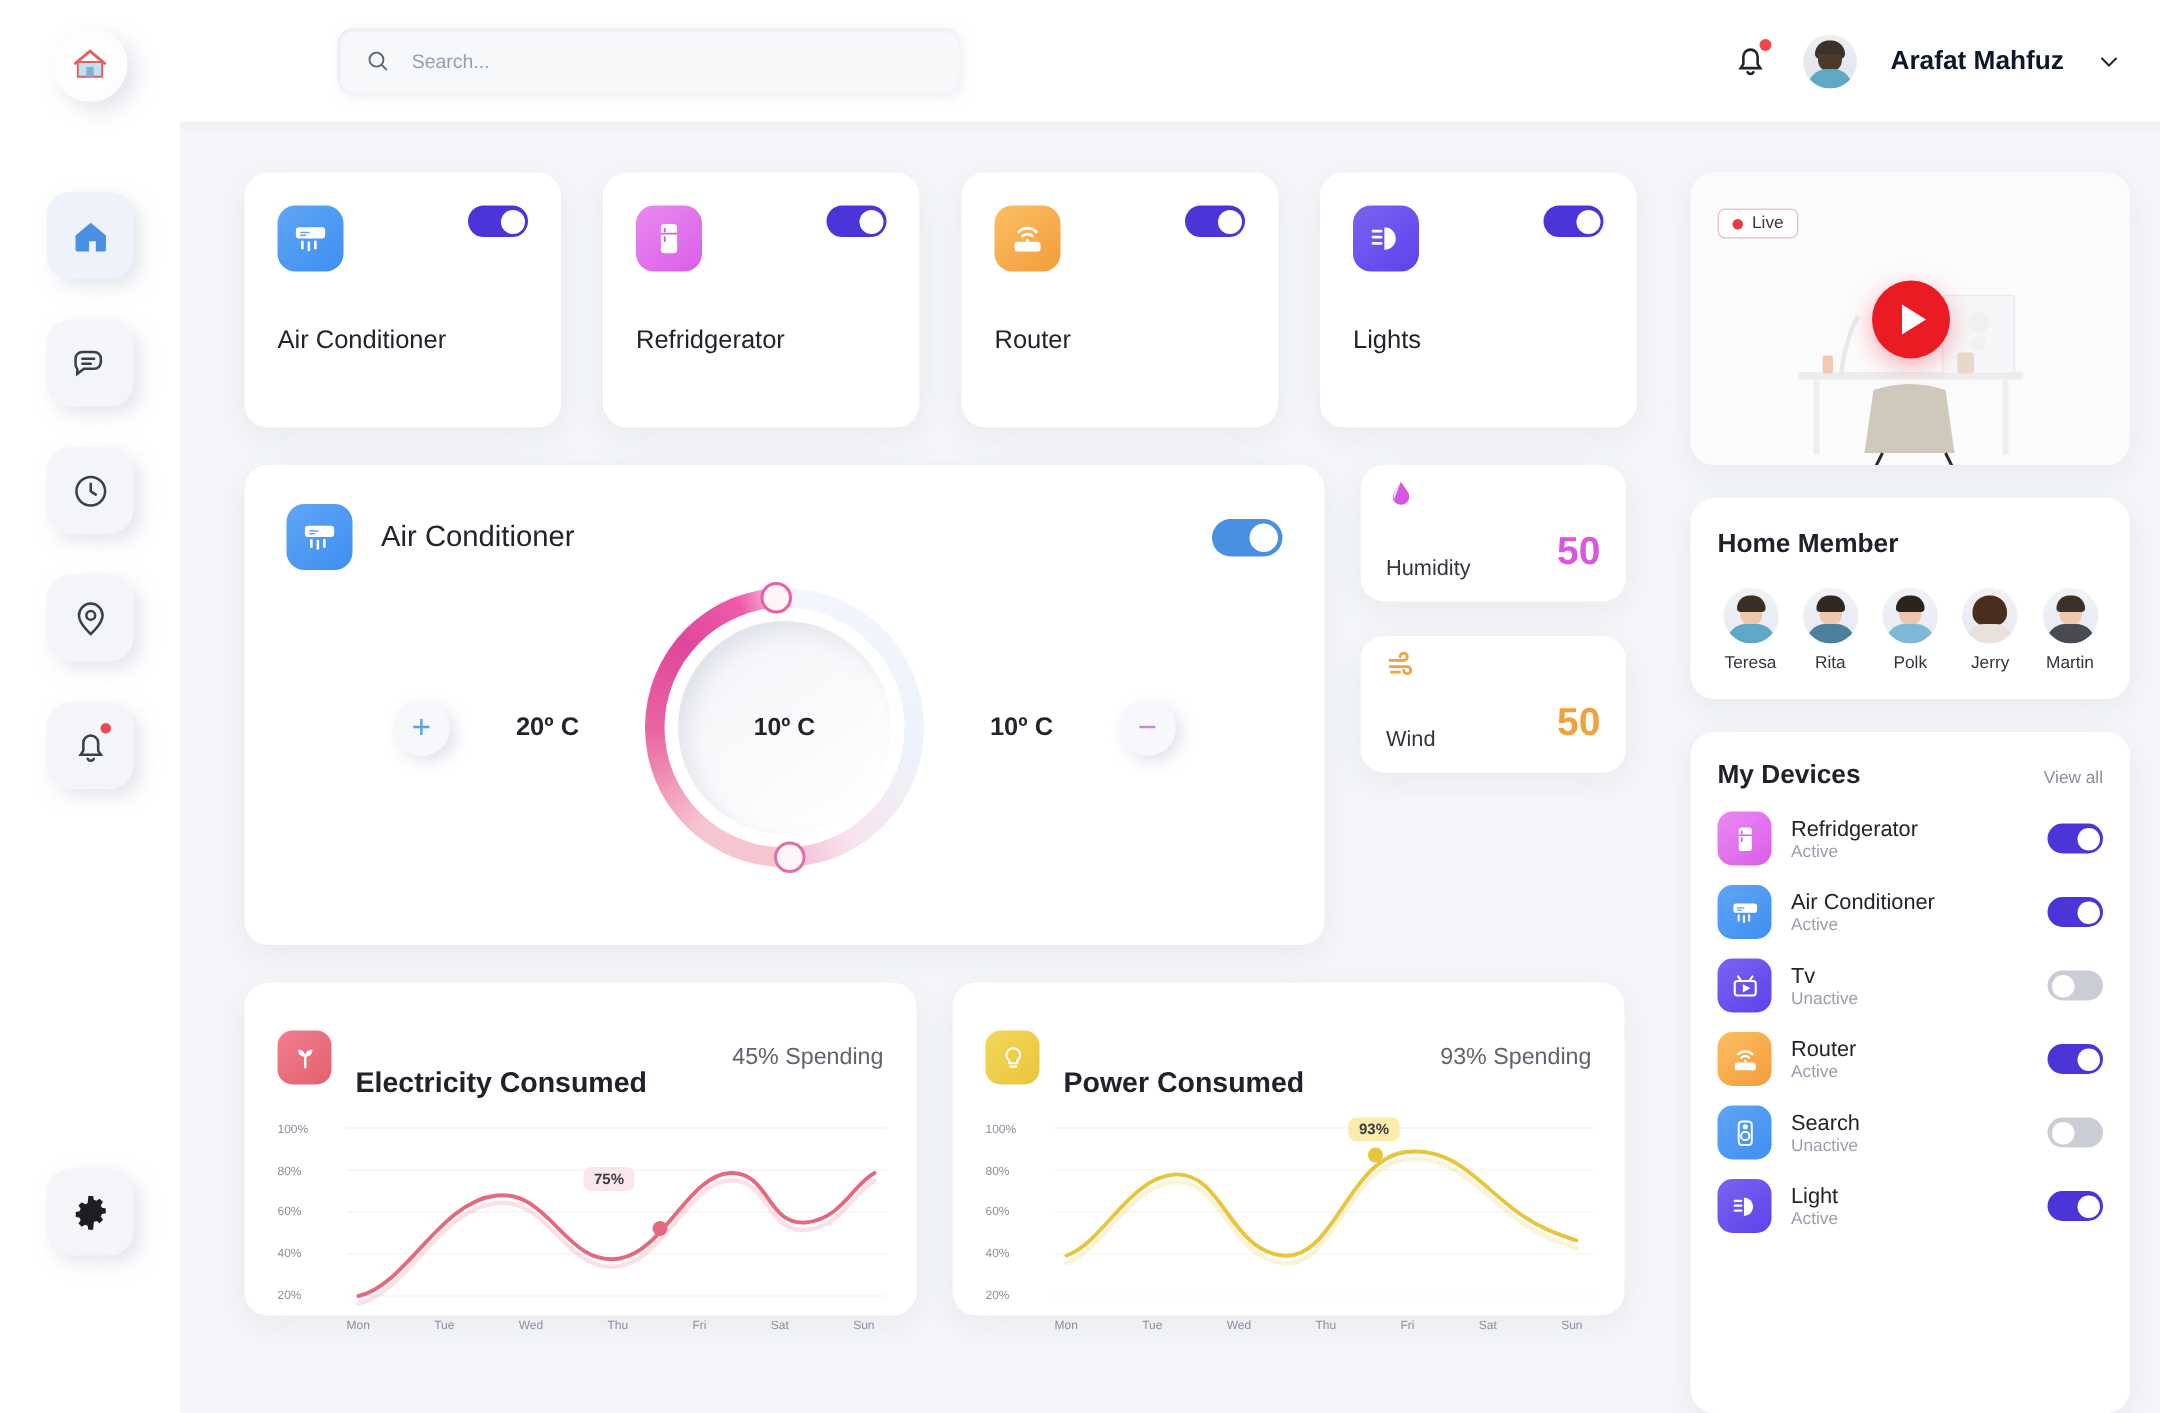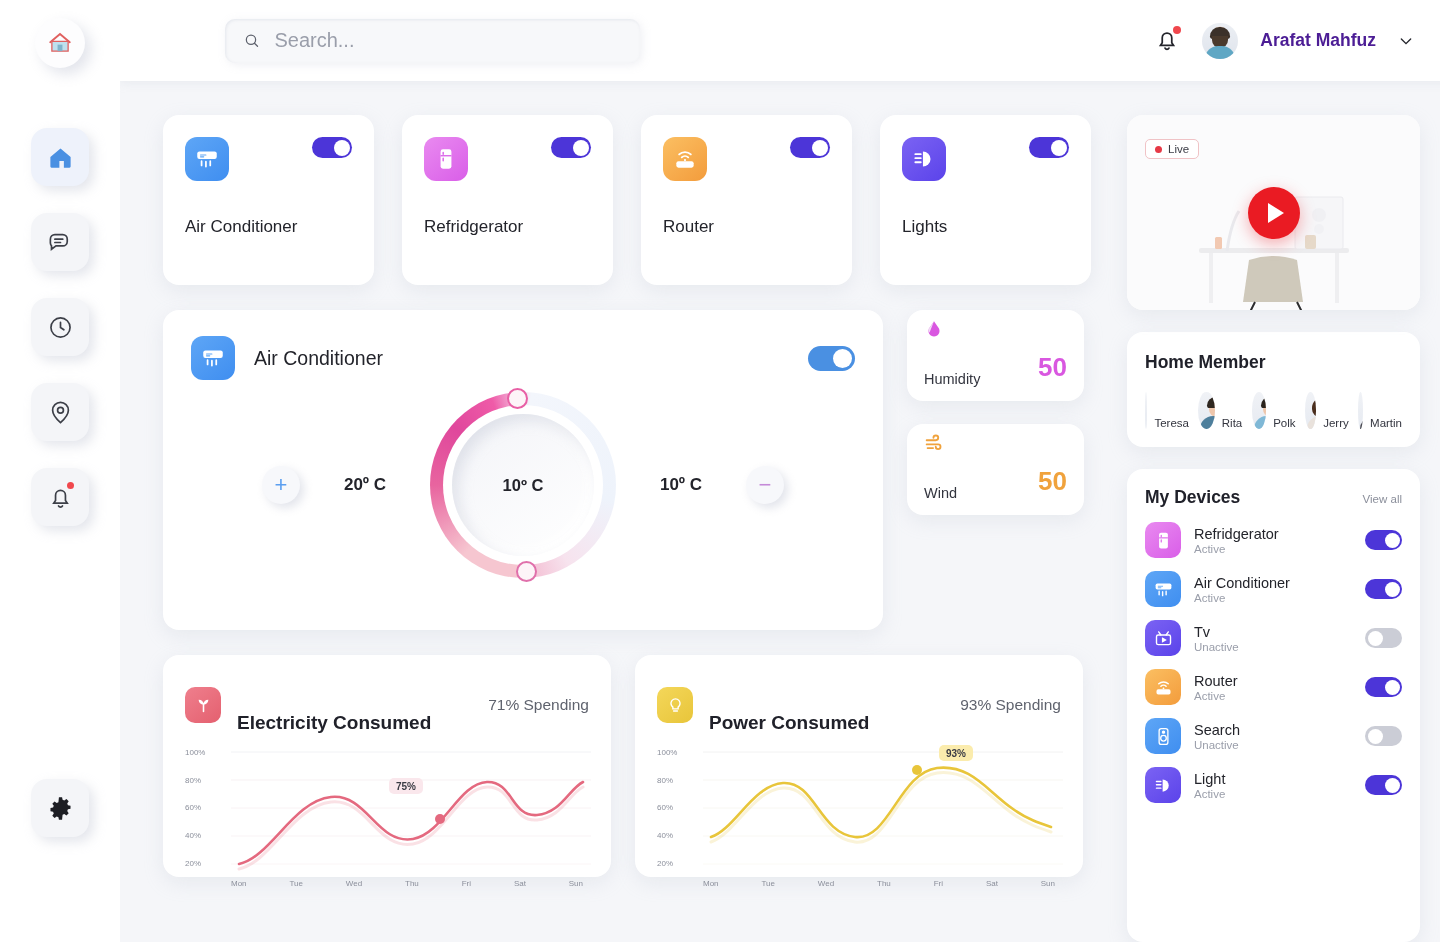--- a/index.html
+++ b/index.html
@@ -51,37 +51,37 @@
   }
   .search-box {
     width: 415px; height: 44px; border-radius: 10px;
     background: #f7f8fa;
     box-shadow: inset 1px 1px 3px rgba(190,196,210,.30), 2px 2px 8px rgba(190,196,210,.25);
     display: flex; align-items: center; gap: 14px; padding: 0 18px;
     margin-left: -75px;
   }
   .search-box input {
     border: none; outline: none; background: transparent;
-    font-family: "Liberation Sans", sans-serif; font-size: 20px; color: #4a4e5a;
+    font-family: "Liberation Sans", sans-serif; font-size: 13px; color: #4a4e5a;
     width: 100%;
   }
   .search-box input::placeholder { color: #9a9eaa; }
   .topbar-right { margin-left: auto; display: flex; align-items: center; gap: 22px; }
   .bell-wrap { position: relative; width: 26px; height: 28px; cursor: pointer; }
   .bell-dot { position: absolute; top: -1px; right: -1px; width: 8px; height: 8px; border-radius: 50%; background: #f0474d; }
   .avatar {
     width: 36px; height: 36px; border-radius: 50%;
     background: radial-gradient(circle at 50% 32%, #f2d9c8 0 26%, transparent 27%),
                 linear-gradient(#eceff4, #dfe4ec);
     overflow: hidden; position: relative; flex: 0 0 36px;
   }
   .avatar .hair { position: absolute; top: 4px; left: 8px; width: 20px; height: 12px; border-radius: 10px 10px 3px 3px; background: #3b3129; }
   .avatar .beard { position: absolute; top: 13px; left: 10px; width: 16px; height: 12px; border-radius: 0 0 9px 9px; background: #4a3a2c; }
   .avatar .body { position: absolute; bottom: 0; left: 3px; width: 30px; height: 13px; border-radius: 14px 14px 0 0; background: #5fa7c4; }
-  .username { font-size: 17.5px; font-weight: bold; color: #4c1d95; white-space: nowrap; }
+  .username { font-size: 17.5px; font-weight: bold; color: #0f172a; white-space: nowrap; }
   .chev { width: 16px; height: 16px; cursor: pointer; }
 
   .canvas {
     flex: 1; background: #f5f6f9; padding: 34px 40px 0 43px;
     display: flex; gap: 24px; overflow: hidden;
   }
   .col-left { width: 940px; display: flex; flex-direction: column; gap: 25px; }
   .col-right { width: 293px; display: flex; flex-direction: column; gap: 22px; }
 
   .card { background: #ffffff; border-radius: 16px; box-shadow: 0 6px 20px rgba(176,183,200,.20); }
@@ -174,21 +174,21 @@
   .chart-area { position: relative; margin-top: 12px; height: 140px; }
   .chart-area svg { display: block; }
   .ylab { position: absolute; left: 0; font-size: 8px; color: #8b8f9b; }
   .xlabs { position: absolute; left: 46px; right: 6px; bottom: -2px; display: flex; justify-content: space-between; }
   .xlabs span { font-size: 8px; color: #8b8f9b; }
   .tooltip {
     position: absolute; padding: 2.5px 7px; border-radius: 5px;
     font-size: 10px; font-weight: bold; color: #3a3b44;
   }
   .tip-pink { background: #fae7ec; }
-  .tip-yellow { background: #fbecad; margin-left: 40px; }
+  .tip-yellow { background: #fbecad; }
 
   
   .live-card { height: 195px; position: relative; overflow: hidden; background: #fbfbfc; }
   .live-badge {
     position: absolute; top: 24px; left: 18px; z-index: 3;
     background: #ffffff; border: 1px solid #f0c3c6; border-radius: 5px;
     padding: 3px 9px; font-size: 11.5px; color: #3a3b44;
     display: flex; align-items: center; gap: 6px;
   }
   .live-dot { width: 7px; height: 7px; border-radius: 50%; background: #e63946; }
@@ -198,21 +198,21 @@
     display: flex; align-items: center; justify-content: center; cursor: pointer;
     box-shadow: 0 5px 16px rgba(234,27,35,.35);
   }
   .play-btn .tri { width: 0; height: 0; border-left: 16px solid #fff; border-top: 10px solid transparent; border-bottom: 10px solid transparent; margin-left: 5px; }
   .room { position: absolute; inset: 0; }
 
   
   .member-card { padding: 20px 18px 18px 18px; }
   .sec-title { font-size: 17.5px; font-weight: bold; color: #20212a; }
   .members { display: flex; justify-content: space-between; margin-top: 19px; }
-  .member { width: 44px; display: flex; align-items: flex-end; gap: 7px; cursor: pointer; }
+  .member { width: 44px; display: flex; flex-direction: column; align-items: center; gap: 7px; cursor: pointer; }
   .m-av { width: 37px; height: 37px; border-radius: 50%; position: relative; overflow: hidden; background: linear-gradient(#f0f2f6, #e6eaf1); }
   .m-av .h { position: absolute; top: 5px; left: 9px; width: 19px; height: 11px; border-radius: 10px 10px 3px 3px; }
   .m-av .f { position: absolute; top: 10px; left: 11px; width: 15px; height: 15px; border-radius: 50%; background: #eec6ab; }
   .m-av .b { position: absolute; bottom: 0; left: 2px; width: 33px; height: 13px; border-radius: 13px 13px 0 0; }
   .m-name { font-size: 11.5px; color: #33353f; }
 
   
   .dev-card { padding: 18px 18px 16px 18px; flex: 1; }
   .dev-head { display: flex; align-items: baseline; }
   .view-all { margin-left: auto; font-size: 11.5px; color: #8b8f9b; cursor: pointer; }
@@ -450,21 +450,21 @@
           <div class="card chart-card">
             <div class="chart-head">
               <div class="tile t-red">
                 <svg viewBox="0 0 24 24" fill="#fff">
                     <path d="M12 20V11" stroke="#fff" stroke-width="1.8" stroke-linecap="round"></path>
                     <path d="M12 12C9 12 6.5 10 6.5 6.6 10 6.6 12 8.6 12 12Z"></path>
                     <path d="M12 12c3 0 5.5-2 5.5-5.4C14 6.6 12 8.6 12 12Z"></path>
                   </svg>
               </div>
               <span class="chart-title">Electricity Consumed</span>
-              <span class="chart-spend">71% Spending</span>
+              <span class="chart-spend">45% Spending</span>
             </div>
             <div class="chart-area">
               <span class="ylab" style="top:2px">100%</span>
               <span class="ylab" style="top:30px">80%</span>
               <span class="ylab" style="top:57px">60%</span>
               <span class="ylab" style="top:85px">40%</span>
               <span class="ylab" style="top:113px">20%</span>
 
               <svg width="360" height="128" viewBox="0 0 360 128" style="position:absolute;left:46px;top:3px">
                 <line x1="0" y1="3" x2="360" y2="3" stroke="#f1f2f5" stroke-width="1"></line>

